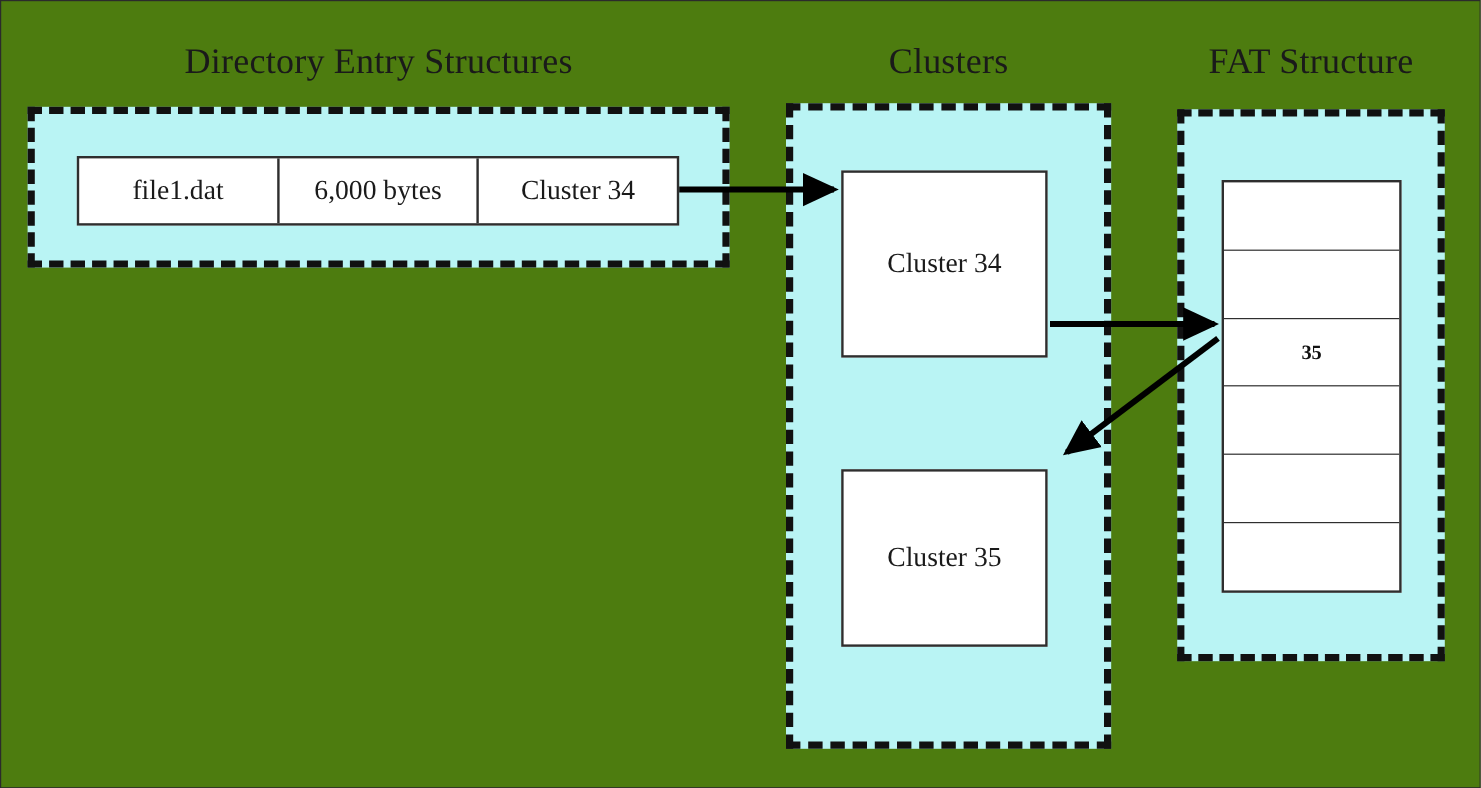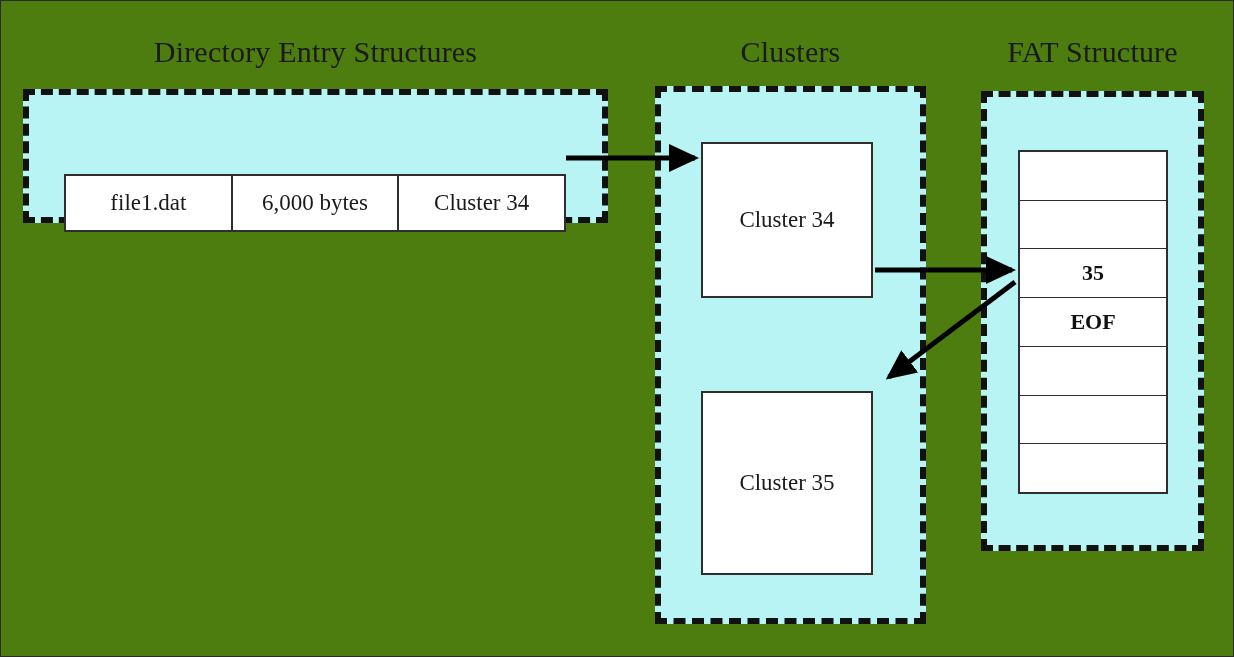--- a/index.html
+++ b/index.html
@@ -47,21 +47,20 @@
   #dir-entry {
     position: absolute;
     left: 63px;
     top: 129px;
     width: 502px;
     height: 58px;
     display: flex;
     background: #ffffff;
     border: 2px solid #2e2e2e;
     box-sizing: border-box;
-    margin-top: 44px;
   }
   #dir-entry .field {
     flex: 1 1 0;
     display: flex;
     align-items: center;
     justify-content: center;
     font-size: 23px;
     color: #1a1a1a;
     border-right: 2px solid #2e2e2e;
     box-sizing: border-box;
@@ -76,21 +75,21 @@
     border: 2px solid #2e2e2e;
     box-sizing: border-box;
     display: flex;
     align-items: center;
     justify-content: center;
     font-size: 23px;
     color: #1a1a1a;
     white-space: nowrap;
   }
   #cluster-box-0 { left: 700px; top: 141px; width: 172px; height: 156px; }
-  #cluster-box-1 { left: 700px; top: 390px; width: 172px; height: 184px; }
+  #cluster-box-1 { left: 700px; top: 390px; width: 172px; height: 148px; }
 
   
   #fat-table {
     position: absolute;
     left: 1017px;
     top: 149px;
     width: 150px;
     height: 344px;
     background: #ffffff;
     border: 2px solid #2e2e2e;
@@ -98,21 +97,21 @@
     display: flex;
     flex-direction: column;
   }
   #fat-table .fat-row {
     flex: 1 1 0;
     border-bottom: 1.5px solid #2e2e2e;
     box-sizing: border-box;
     display: flex;
     align-items: center;
     justify-content: center;
-    font-size: 22px;
+    font-size: 17px;
     font-weight: bold;
     color: #111111;
   }
   #fat-table .fat-row:last-child { border-bottom: none; }
 
   
   #arrows {
     position: absolute;
     left: 0; top: 0;
     width: 1234px;
@@ -139,21 +138,20 @@
     <div class="field">Cluster 34</div>
   </div>
 
   <div class="cluster-box" id="cluster-box-0">Cluster 34</div>
   <div class="cluster-box" id="cluster-box-1">Cluster 35</div>
 
   <div id="fat-table">
     <div class="fat-row"></div>
     <div class="fat-row"></div>
     <div class="fat-row">35</div>
-    <div class="fat-row">EOF</div>
     <div class="fat-row"></div>
     <div class="fat-row"></div>
     <div class="fat-row"></div>
   </div>
 
   <svg id="arrows" viewBox="0 0 1234 657">
     <defs>
       <marker id="head" markerWidth="6" markerHeight="6" refX="5.2" refY="3" orient="auto" markerUnits="strokeWidth">
         <path d="M0,0.2 L6,3 L0,5.8 z" fill="#000000"></path>
       </marker>

